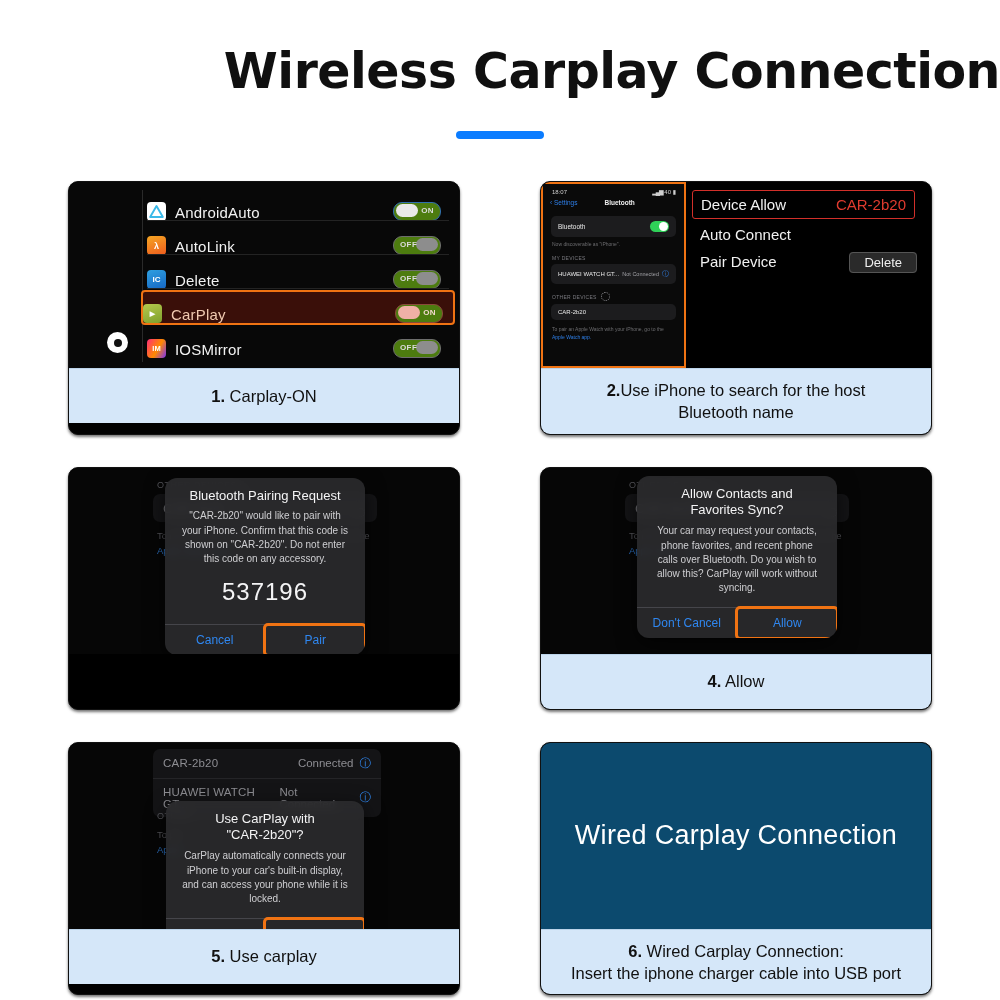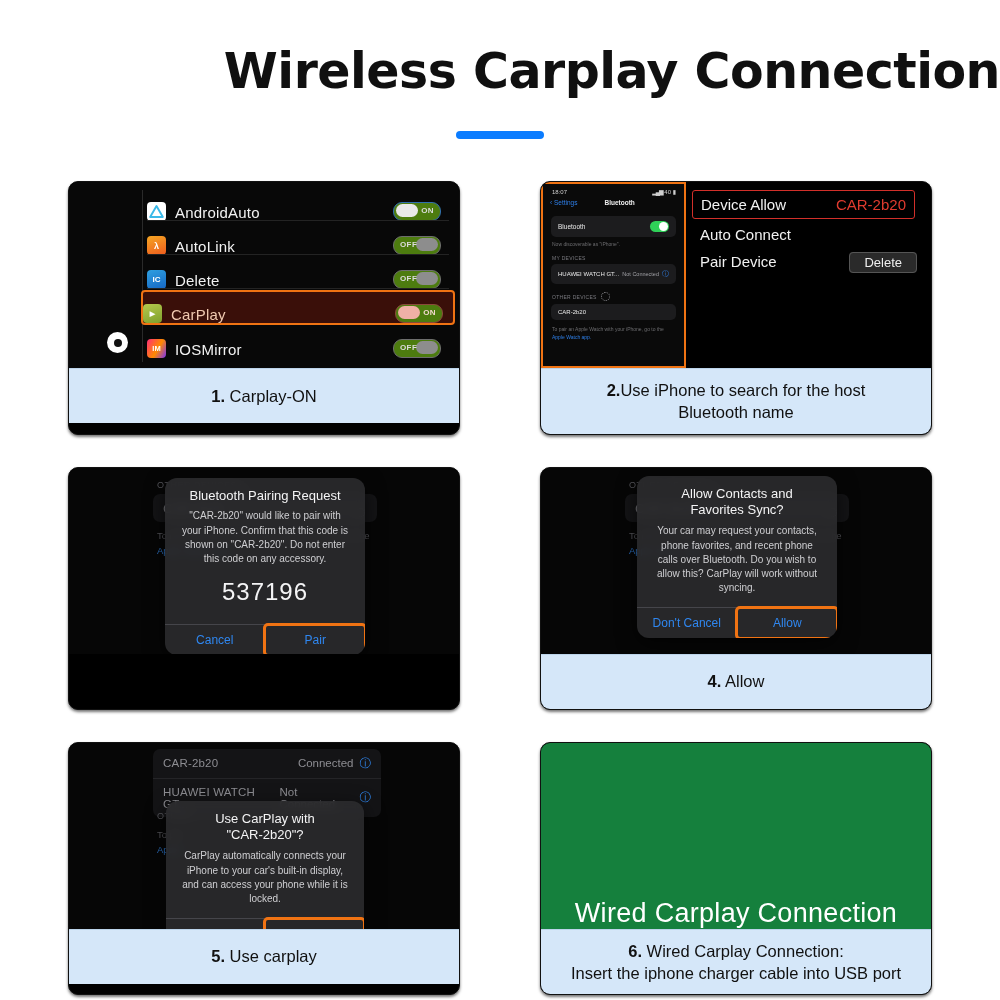--- a/index.html
+++ b/index.html
@@ -188,21 +188,21 @@
   }
 
   .p5-top{position:absolute;left:84px;top:6px;width:228px;background:#141416;border-radius:7px;}
   .p5-top .r{display:flex;align-items:center;padding:7px 10px;font-size:11.5px;color:#8d8d92;}
   .p5-top .r + .r{border-top:1px solid #242427;}
   .p5-top .r .nm{letter-spacing:.2px;}
   .p5-top .r .st{margin-left:auto;}
   .p5-top .r .inf{margin-left:6px;color:#2f87f0;}
 
   
-  .p6{position:absolute;inset:0;background:#15803d;display:flex;align-items:flex-end;justify-content:center;}
+  .p6{position:absolute;inset:0;background:#0c4a6e;display:flex;align-items:center;justify-content:center;}
   .p6 span{color:#fff;font-size:27px;letter-spacing:.3px;font-family:"Liberation Sans",sans-serif;}
 </style>
 </head>
 <body>
 
 <div class="header">
   <h1>Wireless Carplay Connection</h1>
   <div class="accent-bar"></div>
 </div>
 

